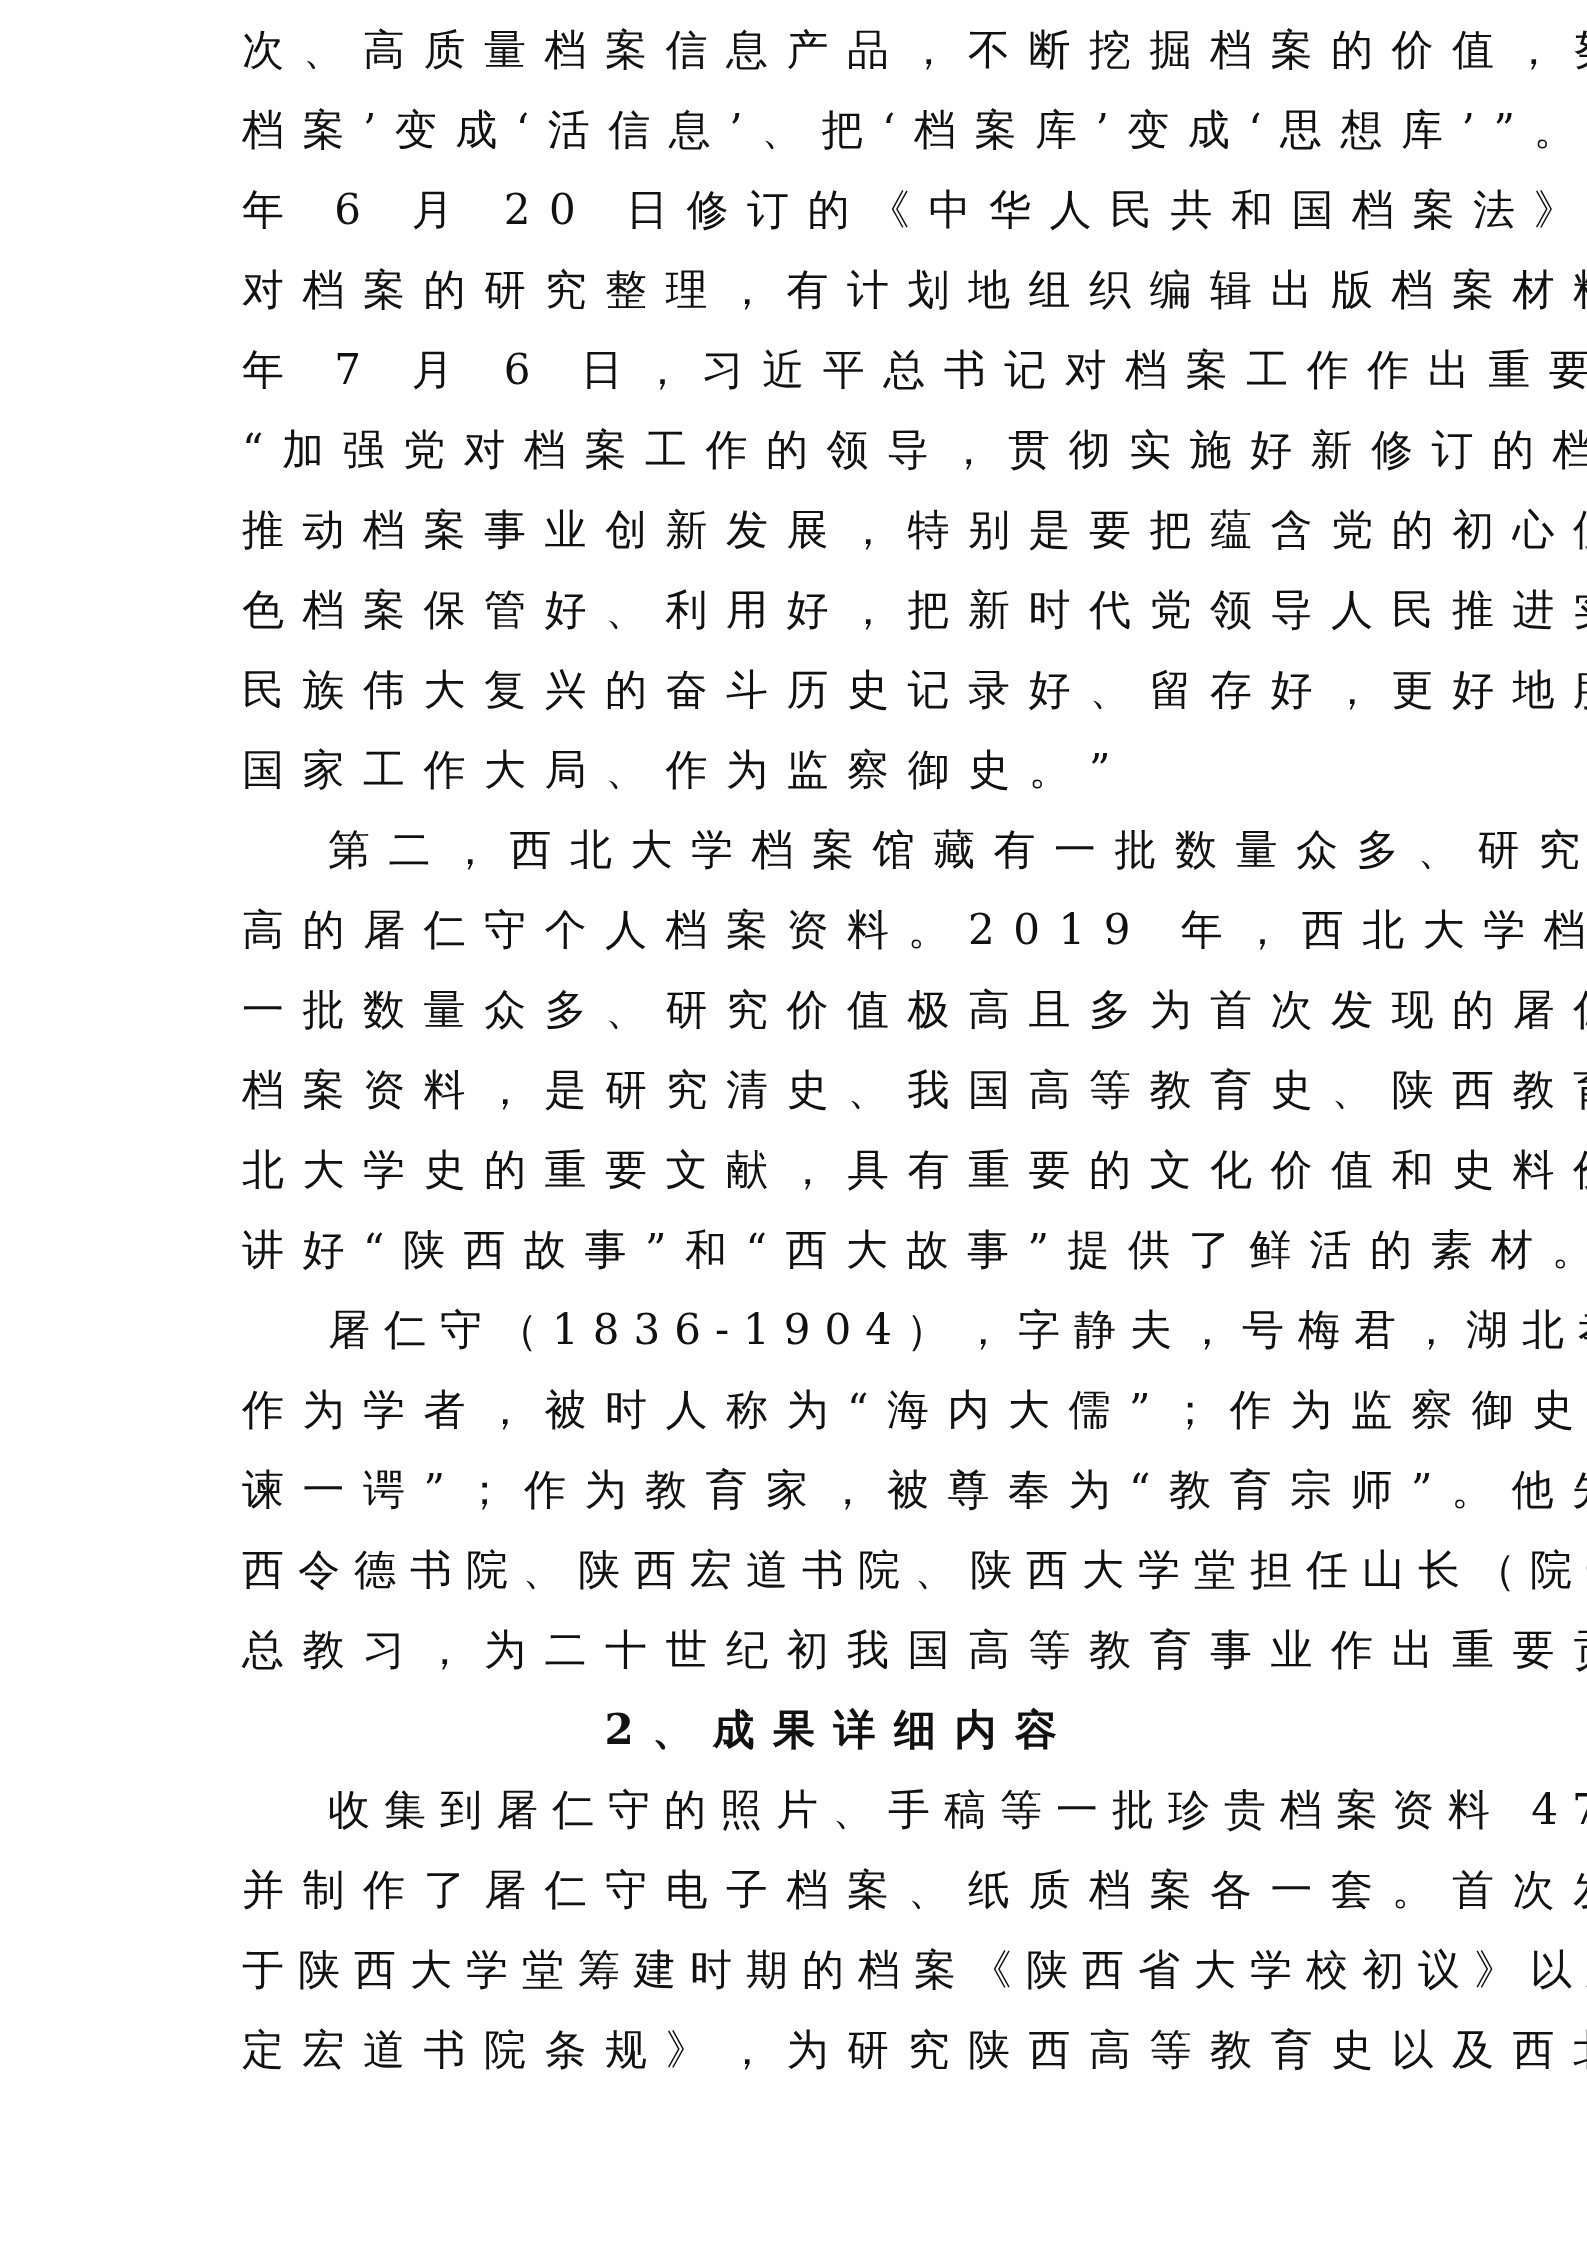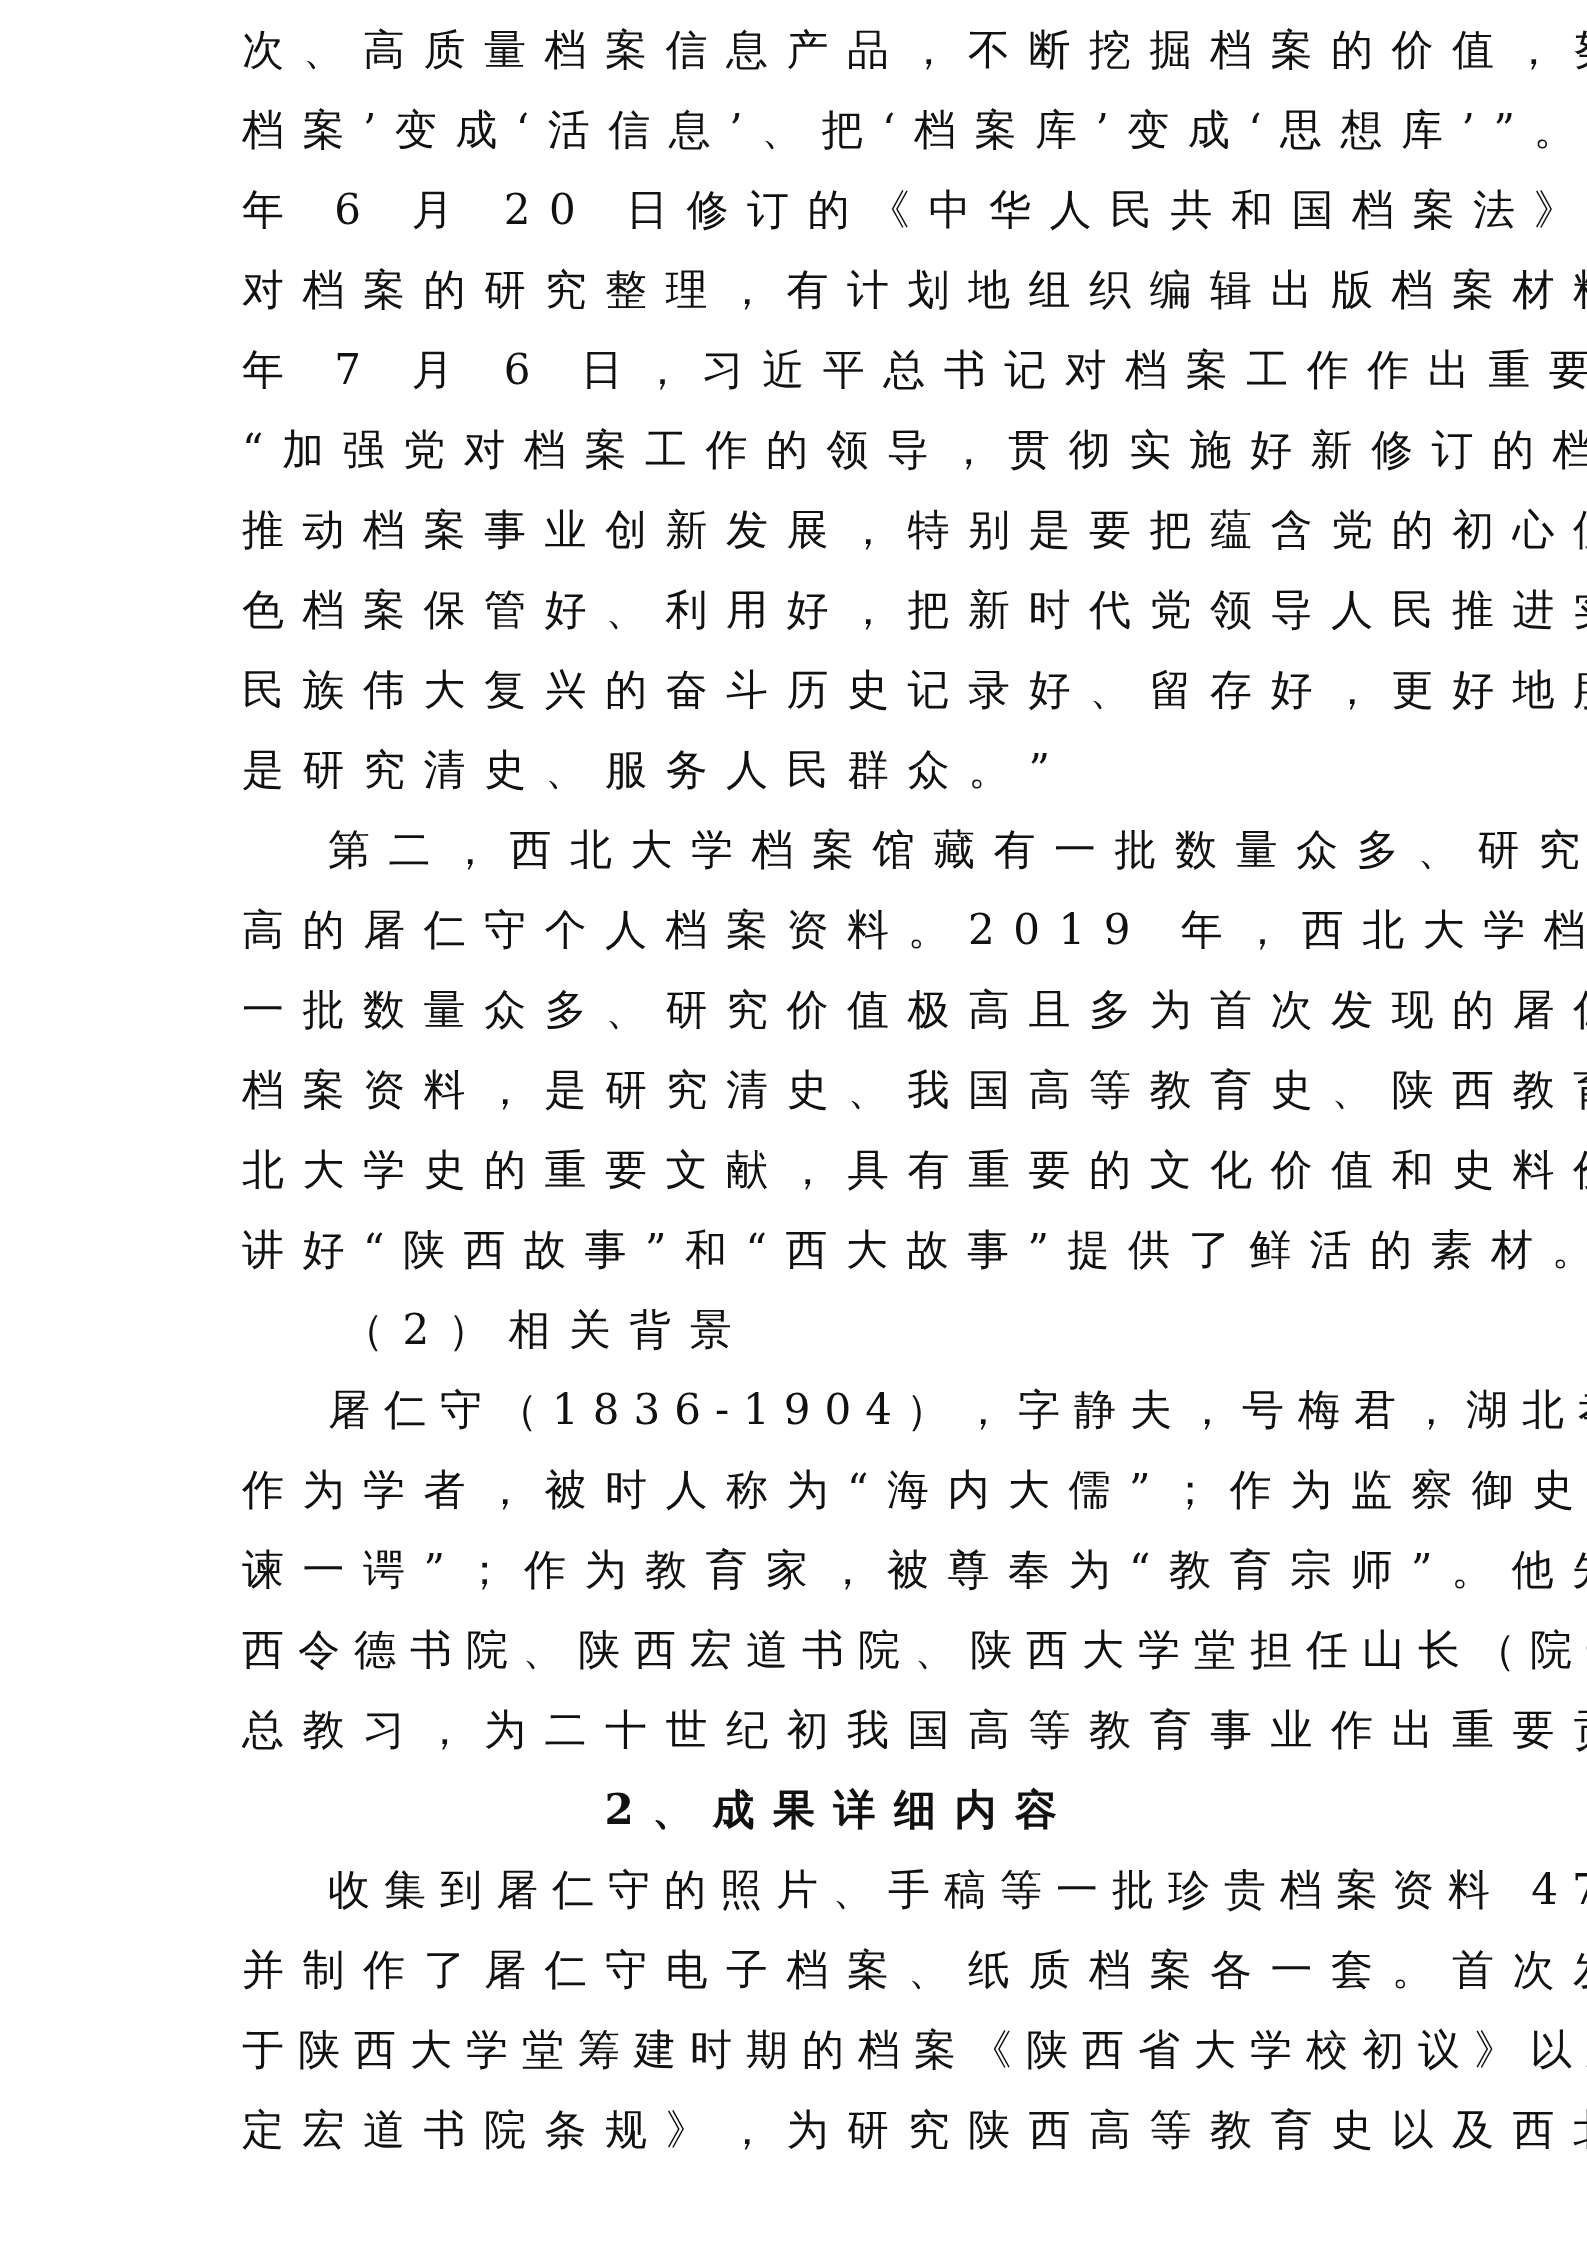--- a/index.html
+++ b/index.html
@@ -42,33 +42,32 @@
   <div>
     <div class="line">次、高质量档案信息产品，不断挖掘档案的价值，努力把‘死</div>
     <div class="line">档案’变成‘活信息’、把‘档案库’变成‘思想库’”。2020</div>
     <div class="line">年 6 月 20 日修订的《中华人民共和国档案法》要求“加强</div>
     <div class="line">对档案的研究整理，有计划地组织编辑出版档案材料”。2021</div>
     <div class="line">年 7 月 6 日，习近平总书记对档案工作作出重要批示。要求</div>
     <div class="line">“加强党对档案工作的领导，贯彻实施好新修订的档案法，</div>
     <div class="line">推动档案事业创新发展，特别是要把蕴含党的初心使命的红</div>
     <div class="line">色档案保管好、利用好，把新时代党领导人民推进实现中华</div>
     <div class="line">民族伟大复兴的奋斗历史记录好、留存好，更好地服务党和</div>
-    <div class="line">是研究清史、服务人民群众。”</div>
+    <div class="line">国家工作大局、作为监察御史。”</div>
   </div>
 
   <div>
     <div class="line indent">第二，西北大学档案馆藏有一批数量众多、研究价值极</div>
     <div class="line">高的屠仁守个人档案资料。2019 年，西北大学档案馆收集到</div>
     <div class="line">一批数量众多、研究价值极高且多为首次发现的屠仁守个人</div>
     <div class="line">档案资料，是研究清史、我国高等教育史、陕西教育史及西</div>
     <div class="line">北大学史的重要文献，具有重要的文化价值和史料价值，为</div>
     <div class="line">讲好“陕西故事”和“西大故事”提供了鲜活的素材。</div>
   </div>
 
-  <div class="line indent-h">（2）相关背景</div>
 
   <div>
     <div class="line indent narrow">屠仁守（1836-1904），字静夫，号梅君，湖北孝感人。</div>
     <div class="line">作为学者，被时人称为“海内大儒”；作为监察御史，是“台</div>
     <div class="line">谏一谔”；作为教育家，被尊奉为“教育宗师”。他先后在山</div>
     <div class="line narrow">西令德书院、陕西宏道书院、陕西大学堂担任山长（院长）、</div>
     <div class="line">总教习，为二十世纪初我国高等教育事业作出重要贡献。</div>
   </div>
 
   <div class="line indent bold">2、成果详细内容</div>

